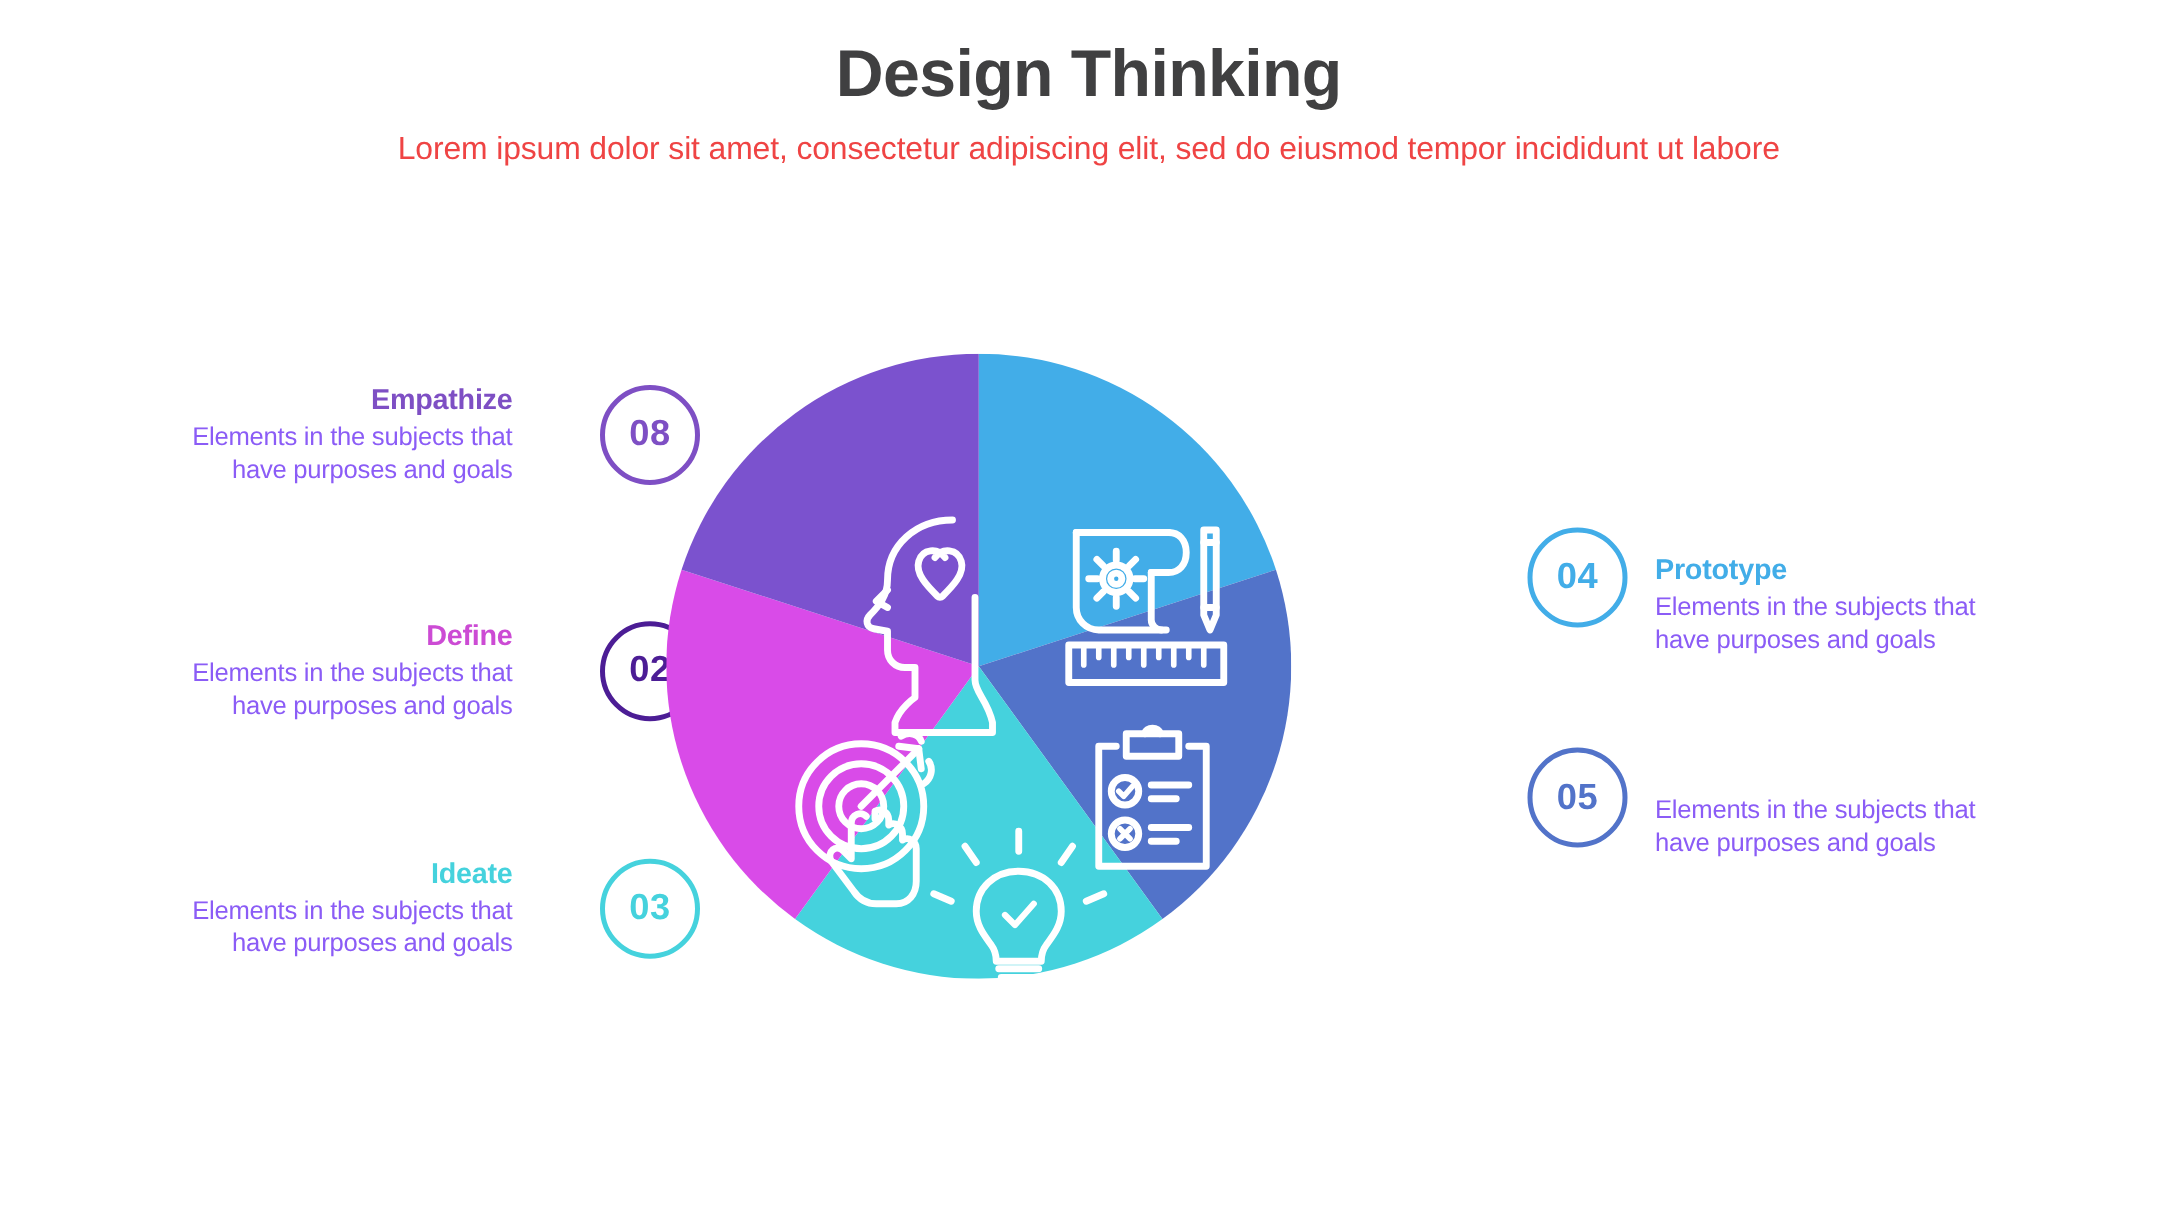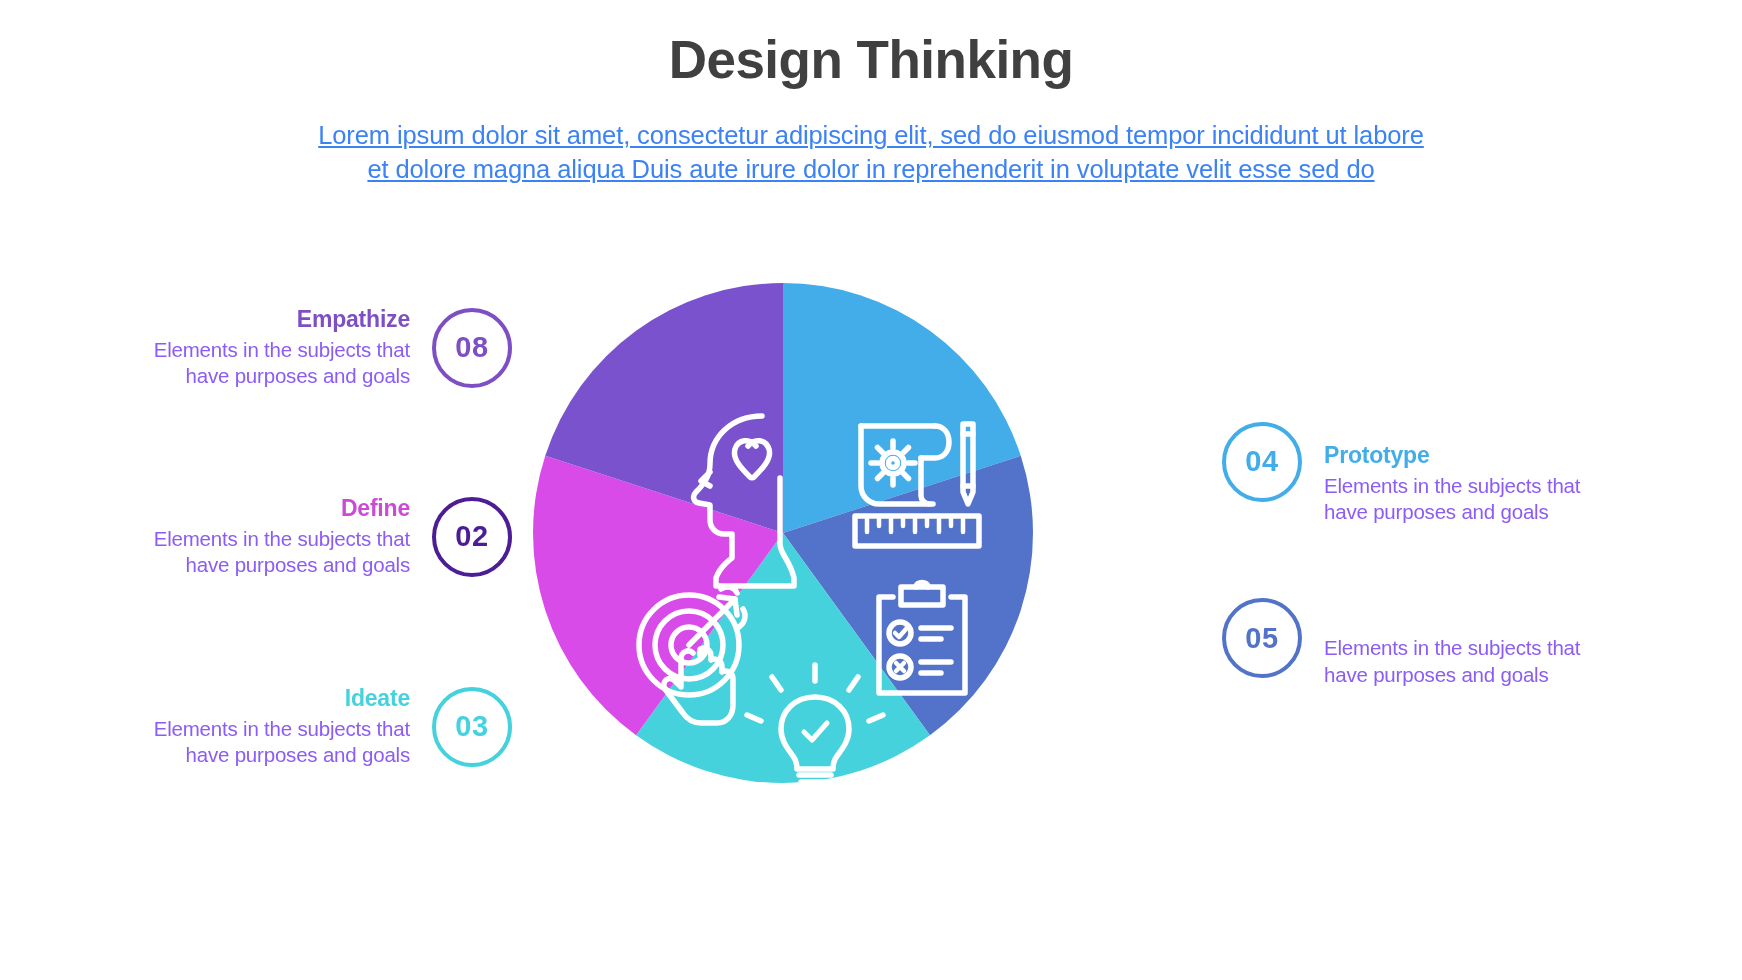--- a/index.html
+++ b/index.html
@@ -16,29 +16,29 @@
     background:#ffffff;
   }
 
   
   .header { position:absolute; left:0; top:30px; width:1742px; text-align:center; }
   .title {
     font-size:53px; font-weight:bold; color:#404041;
     letter-spacing:-0.5px; line-height:1.12;
   }
   .subtitle {
-    margin:30px auto 0; width:1620px;
-    font-size:25.5px; font-weight:400; color:#3b82f6;
-    line-height:1.33; letter-spacing:-0.1px;text-decoration:underline;
+    margin:14px auto 0; width:1620px;
+    font-size:25.5px; font-weight:400; color:#ef4444;
+    line-height:1.33; letter-spacing:-0.1px;
   }
   .subtitle .sline { display:block; }
 
   
   .step { position:absolute; display:flex; align-items:center; }
-  .step-left { flex-direction:row; }
+  .step-left { flex-direction:row;gap:48px; }
   .step-right { flex-direction:row; }
 
   .txt-left  { text-align:right; width:305px; margin-right:22px; }
   .txt-right { text-align:left;  width:305px; margin-left:22px;margin-top:44px; }
 
   .step-title { font-size:23px; font-weight:bold; line-height:1.25; letter-spacing:-0.2px; }
   .step-desc  { font-size:20.5px; font-weight:400; color:#8b5cf6; line-height:1.3; margin-top:3px; letter-spacing:-0.2px; }
   .step-desc .dline { display:block; }
 
   .badge {
@@ -55,21 +55,20 @@
 </style>
 </head>
 <body>
 
 <div id="stage">
 
   <div class="header">
     <div class="title">Design Thinking</div>
     <div class="subtitle">
       <span class="sline">Lorem ipsum dolor sit amet, consectetur adipiscing elit, sed do eiusmod tempor incididunt ut labore</span>
-      <span class="sline">et dolore magna aliqua Duis aute irure dolor in reprehenderit in voluptate velit esse sed do</span>
     </div>
   </div>
 
   <div class="step step-left" id="step-01" style="left:105px; top:305px;">
     <div class="txt-left">
       <div class="step-title" style="color: rgb(126, 79, 196);">Empathize</div>
       <div class="step-desc">
         <span class="dline">Elements in the subjects that</span>
         <span class="dline">have purposes and goals</span>
       </div>

